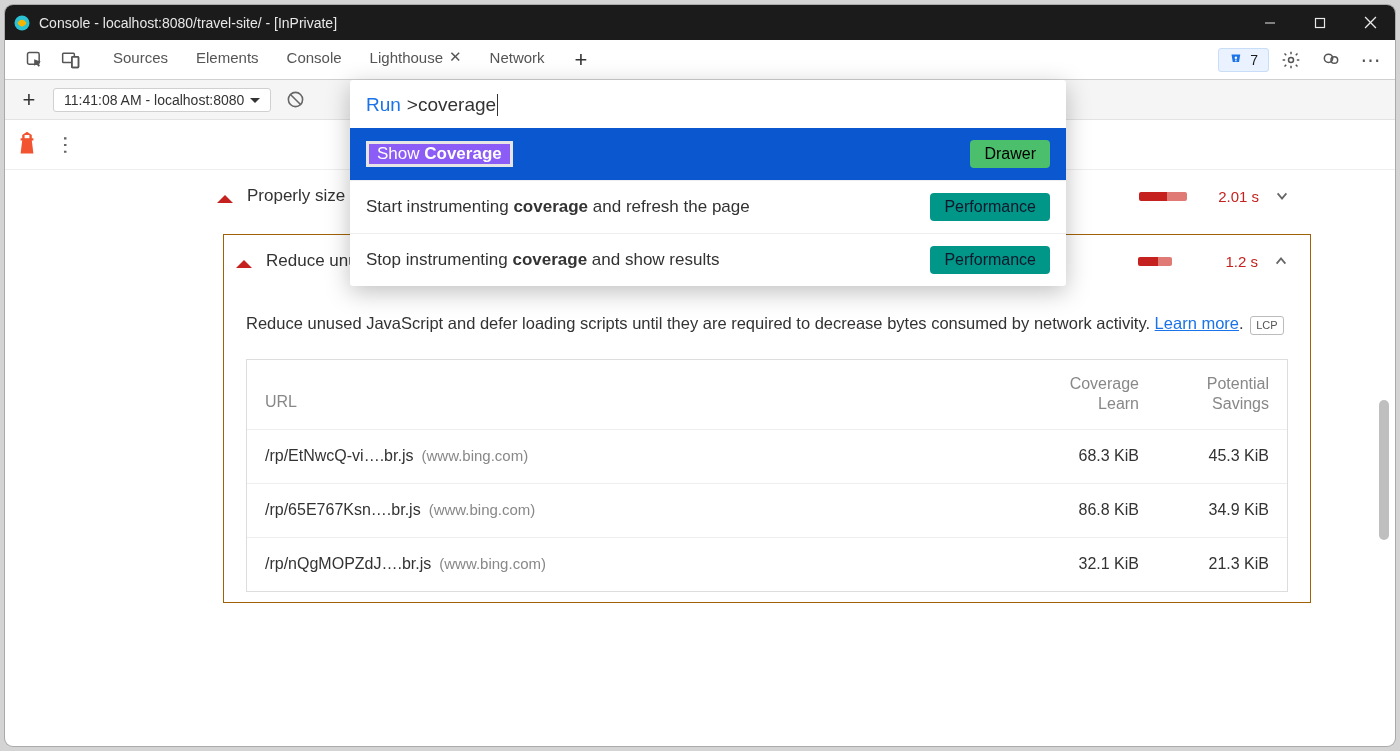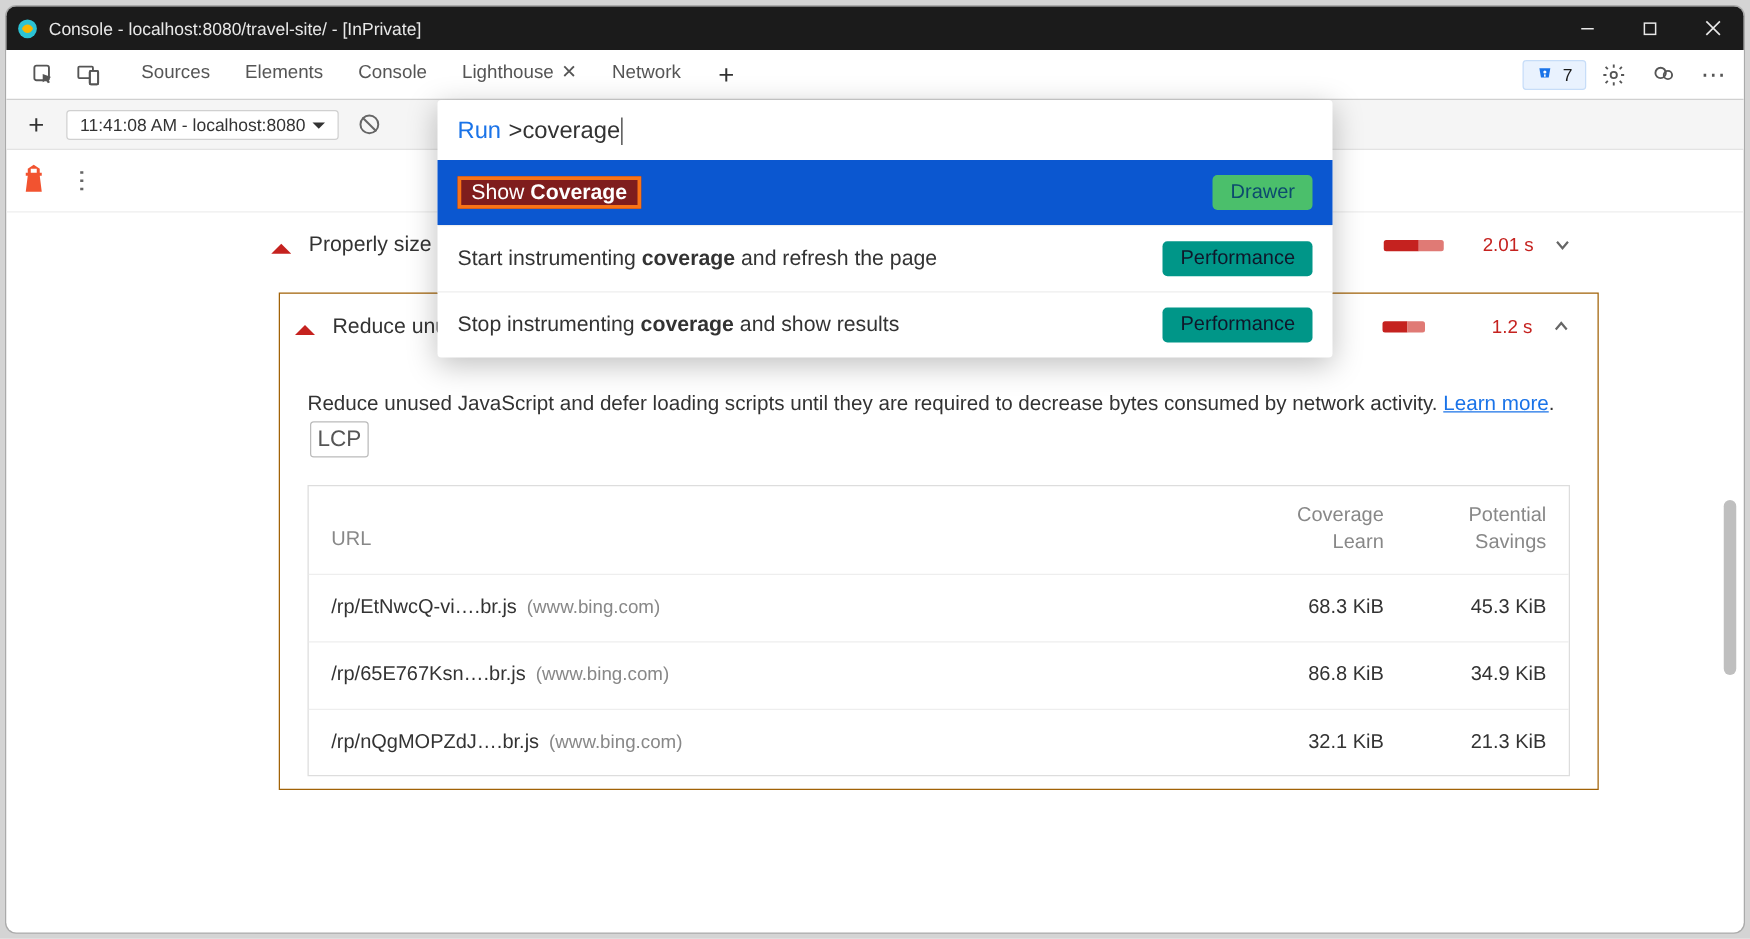--- a/index.html
+++ b/index.html
@@ -42,38 +42,38 @@
 
   
   .urlrow { height: 50px; display: flex; align-items: center; padding: 0 12px; border-bottom: 1px solid #eee; }
   .urlrow .lh-icon { width:24px; margin-right:10px;}
   .urlrow .lh-icon svg { width:20px; height:24px; fill:#f25330;}
   .urlrow .url { font-size:17px; color:#333; flex:1;}
   .urlrow .more { width:30px; height:30px; display:flex; align-items:center; justify-content:center;}
   .urlrow .more-dots { font-size:20px; transform:rotate(90deg); display:inline-block; color:#666;}
 
   
-  .content { padding: 10px 116px 30px 200px; position: relative; }
+  .content { padding: 10px 84px 30px 200px; position: relative; }
   .audit { border:1px solid #a16207; margin-top:10px;margin-left:18px; }
   .audit-summary { display:flex; align-items:center; padding: 16px 20px 16px 12px; font-size:17px; color:#333; gap:14px; }
   .tri { width:0; height:0; border:8px solid transparent; border-bottom-color:#c5221f; margin-bottom:3px;}
   .audit-title { flex:1; }
   .bar-seg { width:50px; display:flex; align-items:center; gap:-1px;}
   .bar-seg .b1 { height:9px; background:#c5221f; width:28px; border-radius:2px 0 0 2px;}
   .bar-seg .b2 { height:9px; background:#e07a75; width:20px; border-radius:0 2px 2px 0;}
   .time { color:#c5221f; font-size:15px; width:56px; text-align:right; }
   .chev { width:18px; height:18px; display:flex; align-items:center; justify-content:center;}
   .chev svg { width:14px; height:14px; stroke:#666; fill:none; stroke-width:2;}
 
   .row1 { display:flex; align-items:center; padding: 6px 20px 18px 12px; font-size:17px; color:#333; gap:14px;}
   .row1 .audit-title{flex:1;}
 
   .audit-body { padding: 24px 22px 10px 22px; font-size:16.5px; color:#333; line-height:1.55;}
   .audit-body a { color:#1a73e8; }
-  .lcp-badge { border:1px solid #bbb; border-radius:3px; padding:0 5px; font-size:18px; color:#555; display:inline-block; margin-left:2px;}
+  .lcp-badge { border:1px solid #bbb; border-radius:3px; padding:0 5px; font-size:11px; color:#555; display:inline-block; margin-left:2px;}
 
   .tbl { border:1px solid #ddd; margin-top:22px;}
   .tbl-head, .tbl-row { display:flex; padding:14px 18px; font-size:16px; color:#555;}
   .tbl-head { color:#888; align-items:flex-end;}
   .tbl-row { border-top:1px solid #eee; color:#333;}
   .c-url { flex:1; }
   .c-url .dom { color:#888; font-size:15px; margin-left:8px;}
   .c-ts { width:130px; text-align:right;}
   .c-ps { width:130px; text-align:right;}
   .tbl-head .c-ts, .tbl-head .c-ps { line-height:1.3;}
@@ -81,23 +81,23 @@
   
   .cmd { position:absolute; left:345px; top:75px; width:716px; background:#fff; box-shadow:0 6px 24px rgba(0,0,0,.25); border-radius:3px; z-index:50; }
   .cmd-input { display:flex; align-items:center; padding:14px 16px 12px 16px; font-size:19px;}
   .cmd-input .run { color:#1a73e8; margin-right:6px; font-weight:400;}
   .cmd-input .query { color:#333; border-right:1px solid #333; padding-right:1px;}
   .cmd-item { display:flex; align-items:center; padding:12px 16px; font-size:17px; gap:10px; border-top:1px solid #eee;}
   .cmd-item.sel { background:#0b57d0; border-top:none;}
   .cmd-item.sel .lbl { color:#fff;}
   .cmd-item .lbl { flex:1; color:#333;}
   .cmd-item .lbl .hl { font-weight:700;}
-  .cmd-item.sel .lbl .boxed { border:3px solid #f97316; padding:0 8px; display:inline-block; background:#7f1d1d; }
+  .cmd-item.sel .lbl .boxed { border:3px solid #e5e5e5; padding:0 8px; display:inline-block; background:#8b5cf6; }
   .badge { border-radius:4px; padding:5px 14px; font-size:16px; color:#1b3b2f;}
-  .badge.drawer { background:#4bbf6b; color:#0c4a6e;}
+  .badge.drawer { background:#4bbf6b; color:#000000;}
   .badge.perf { background:#009688; color:#0f172a;}
 
   
   .scroll { position:absolute; right:6px; top:190px; width:10px; height:520px;}
   .scroll .thumb { position:absolute; right:0; top:205px; width:10px; height:140px; background:#bfbfbf; border-radius:5px;}
 
 </style>
 </head>
 <body>
 

